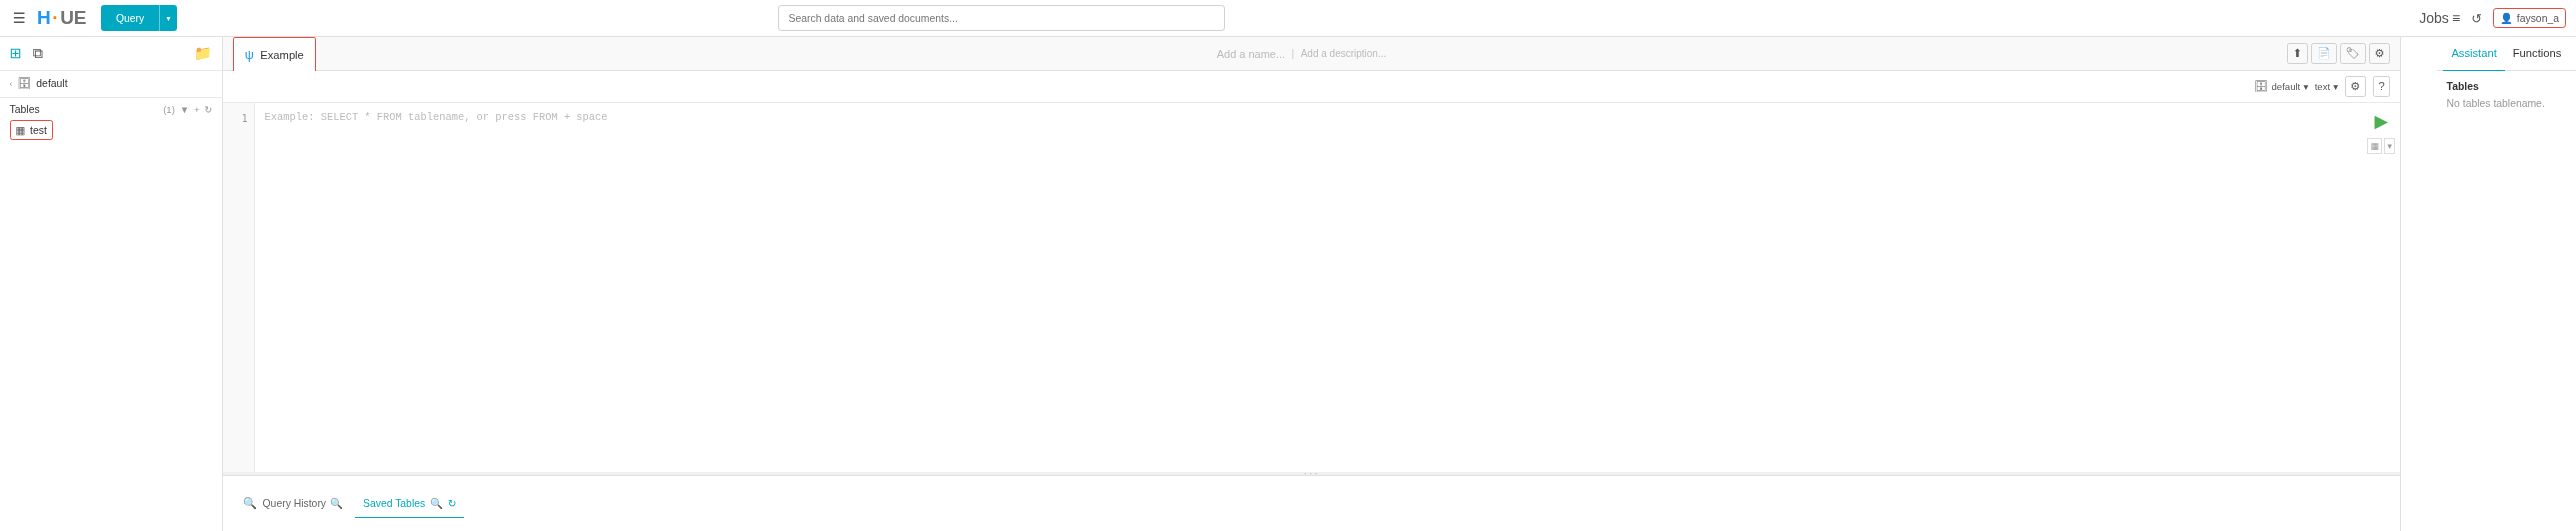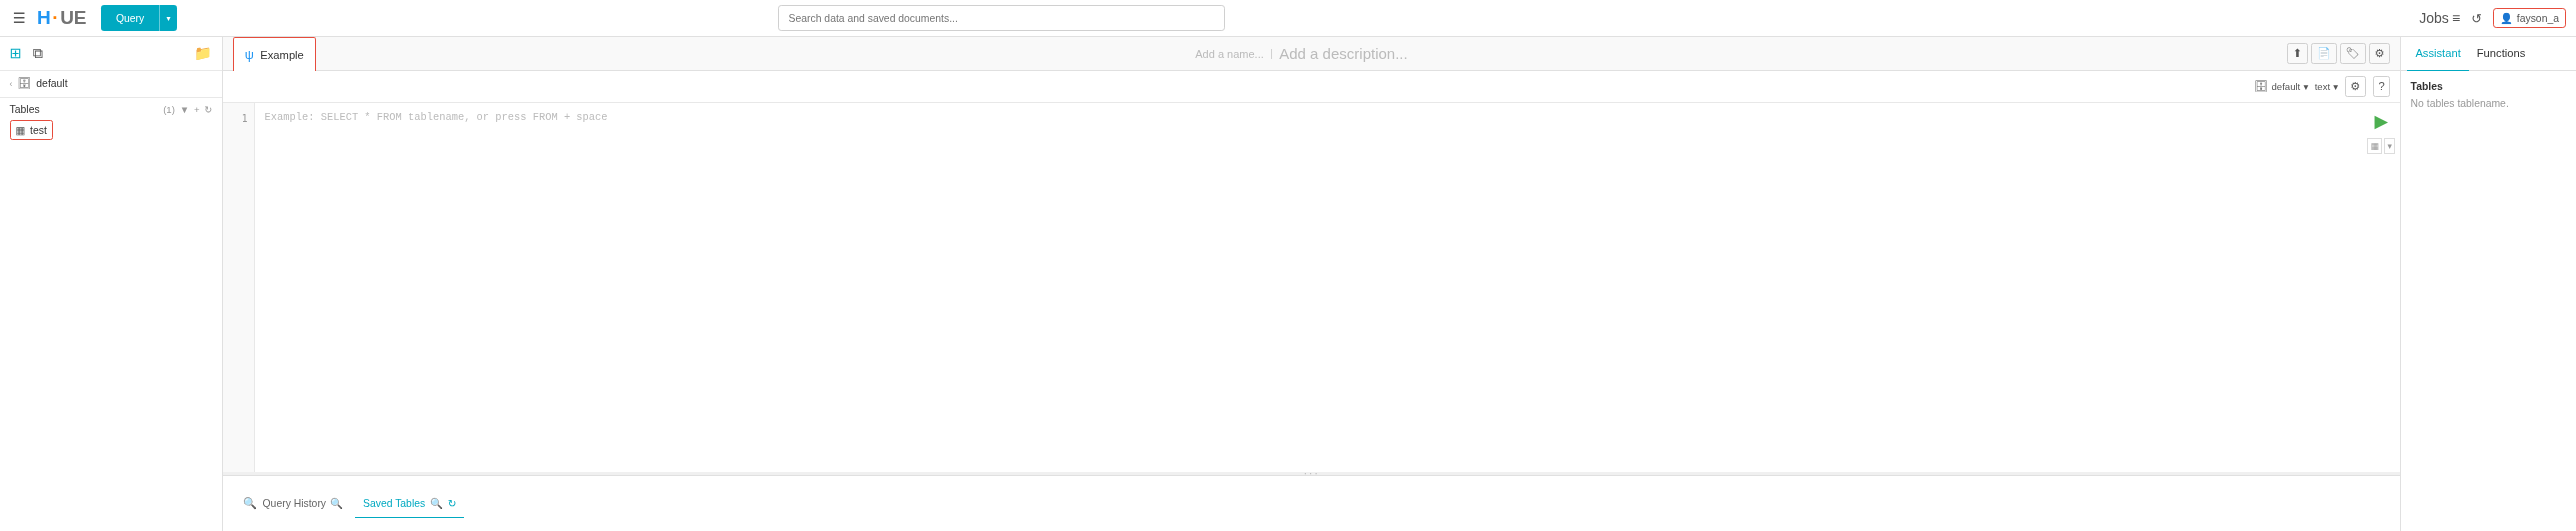--- a/index.html
+++ b/index.html
@@ -284,20 +284,21 @@
     }
     .bottom-tab-icon { font-size: 11.2px; color: #999; }
 
     
     .right-panel {
       width: 176px;
       background: #fff;
       border-left: 0.8px solid #e0e0e0;
       display: flex;
       flex-direction: column;
+      padding-left: 36px;
     }
     .right-panel-tabs {
       display: flex;
       align-items: center;
       border-bottom: 0.8px solid #e0e0e0;
       padding: 0 6.4px;
       height: 34px;
     }
     .right-tab {
       padding: 0 8px;
@@ -334,21 +335,21 @@
       display: flex;
       align-items: center;
       gap: 3.2px;
       font-size: 9.6px;
       color: #555;
       cursor: pointer;
     }
     .db-badge-icon { font-size: 11.2px; }
 
     .add-name-placeholder { color: #bbb; font-size: 11px; cursor: pointer; }
-    .add-desc-placeholder { color: #bbb; font-size: 15px; cursor: pointer; }
+    .add-desc-placeholder { color: #bbb; font-size: 10px; cursor: pointer; }
   </style>
 </head>
 <body>
 
 <nav class="top-nav">
   <span class="hamburger-icon">☰</span>
 
   <div class="logo">
     <span style="font-size:19px; font-weight:900; color:#2196f3;">H</span>
     <span style="font-size:19px; font-weight:900; color:#ff7f00;">·</span>

